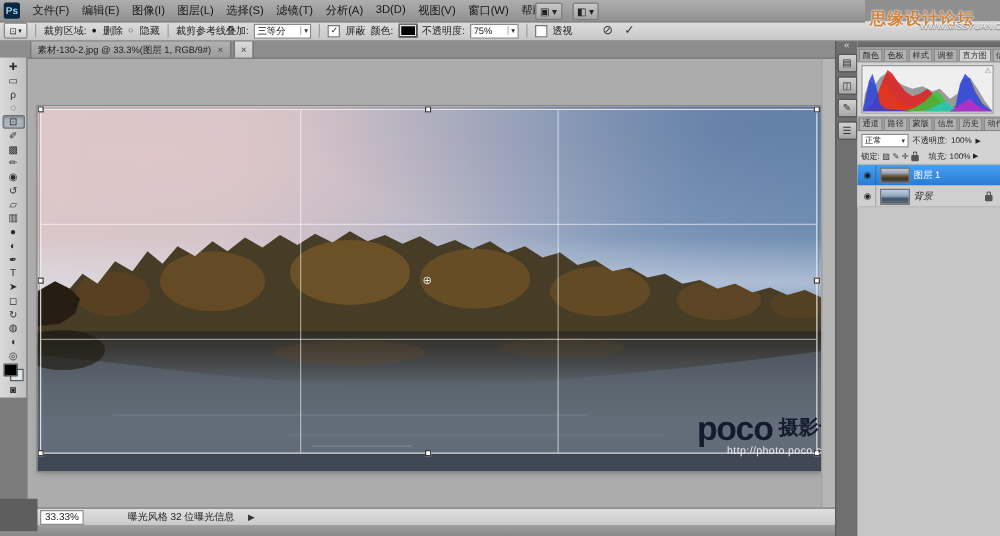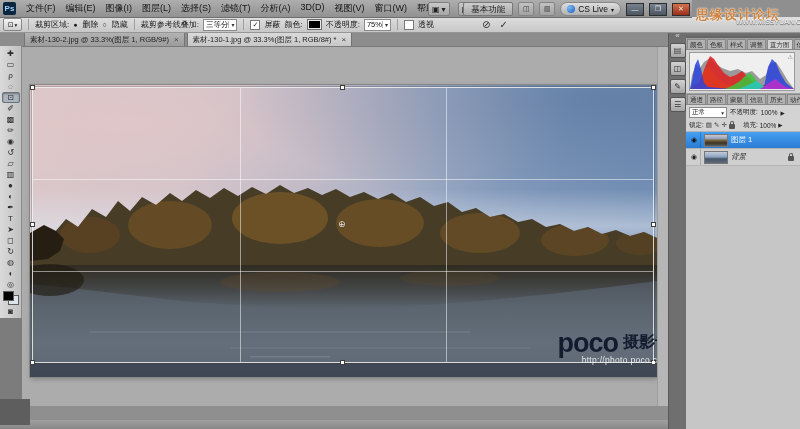--- a/index.html
+++ b/index.html
@@ -29,21 +29,21 @@
   
   .optionsbar{position:absolute;left:0;top:17px;width:800px;height:15px;
     background:linear-gradient(#dedede,#c7c7c7);border-bottom:1px solid #969696;
     display:flex;align-items:center;gap:4px;padding-left:3px;font-size:8px;color:#1c1c1c;z-index:19;}
   .tool-badge{width:17px;height:11px;border:1px solid #878787;border-radius:2px;
     background:linear-gradient(#f4f4f4,#cfcfcf);display:flex;align-items:center;justify-content:center;gap:1px;font-size:7px;}
   .sep{width:1px;height:11px;background:#a0a0a0;margin:0 2px;}
   .opt-lbl{white-space:nowrap;}
   .radio{font-size:7px;margin-right:1px;}
   .combo{background:#fff;border:1px solid #8b8b8b;height:10px;display:flex;align-items:center;
-    font-size:7.5px;padding:0 2px;gap:0;color:#111;}
+    font-size:7.5px;padding:0 2px;gap:12px;color:#111;}
   .combo .dd{font-size:6px;color:#333;border-left:1px solid #bbb;padding-left:2px;}
   .cb{width:8px;height:8px;background:#fff;border:1px solid #787878;font-size:7px;line-height:8px;text-align:center;color:#222;}
   .swatch{width:13px;height:9px;background:#000;border:1px solid #6f6f6f;box-shadow:0 0 0 1px #e8e8e8 inset;}
   .commit-group{position:absolute;left:482px;top:0;height:15px;display:flex;align-items:center;gap:9px;font-size:10px;color:#333;}
   
   .tabbar{position:absolute;left:0;top:32px;width:668px;height:14px;background:#8d8d8d;
     border-bottom:1px solid #797979;display:flex;align-items:flex-end;padding-left:24px;gap:2px;z-index:5;}
   .doc-tab{height:13px;display:flex;align-items:center;gap:5px;padding:0 5px;font-size:7.5px;color:#1d1d1d;
     background:linear-gradient(#b2b2b2,#9c9c9c);border:1px solid #747474;border-bottom:none;white-space:nowrap;}
   .doc-tab.active{background:linear-gradient(#dadada,#c7c7c7);}
@@ -174,33 +174,20 @@
     <div class="mb-mid">
       <div class="mini-dd">
         <span>▣</span>
         <span>▾</span>
       </div>
       <div class="mini-dd">
         <span>◧</span>
         <span>▾</span>
       </div>
     </div>
-    <div class="mb-right">
-      <div class="ws-btn">基本功能</div>
-      <div class="flat-btn">◫</div>
-      <div class="flat-btn">▥</div>
-      <div class="cslive">
-        <span class="globe"></span>
-        <span>CS Live</span>
-        <span style="font-size:6px;">▾</span>
-      </div>
-      <div class="win">—</div>
-      <div class="win">❐</div>
-      <div class="win close">✕</div>
-    </div>
   </div>
 
   <div class="optionsbar">
     <div class="tool-badge">
       <span>⊡</span>
       <span style="font-size:5.5px;">▾</span>
     </div>
     <div class="sep"></div>
     <span class="opt-lbl">裁剪区域:</span>
     <span class="radio">●</span>
@@ -233,21 +220,20 @@
   </div>
 
   <div class="tabbar">
 
       <div class="doc-tab">
         <span>素材-130-2.jpg @ 33.3%(图层 1, RGB/9#)</span>
         <span class="tab-close">×</span>
       </div>
 
       <div class="doc-tab active">
-        <span>素材-130-1.jpg @ 33.3%(图层 1, RGB/8#) *</span>
         <span class="tab-close">×</span>
       </div>
     </div>
 
   <div class="toolbar">
     <div style="display:flex;flex-direction:column;align-items:center;">
 
     <div class="tool">✚</div>
         <div class="tool">▭</div>
         <div class="tool">ρ</div>
@@ -338,20 +324,25 @@
       </div>
       <div class="poco">
         <span class="poco-brand">poco</span>
         <span class="poco-suffix">摄影专题</span>
       </div>
       <div class="poco-url">http://photo.poco.cn/</div>
     </div>
   </div>
   <div class="vscroll"></div>
 
+  <div class="statusbar">
+    <span class="zoom-box">33.33%</span>
+    <span class="status-info">曝光风格 32 位曝光信息</span>
+    <span class="flyout">▶</span>
+  </div>
   <div class="bottom-frame"></div>
 
   <div class="dock-strip">
     <div class="dock-collapse">«</div>
     <div style="display:flex;flex-direction:column;gap:3px;">
 
     <div class="dock-icon">▤</div>
         <div class="dock-icon">◫</div>
         <div class="dock-icon">✎</div>
         <div class="dock-icon">☰</div>

